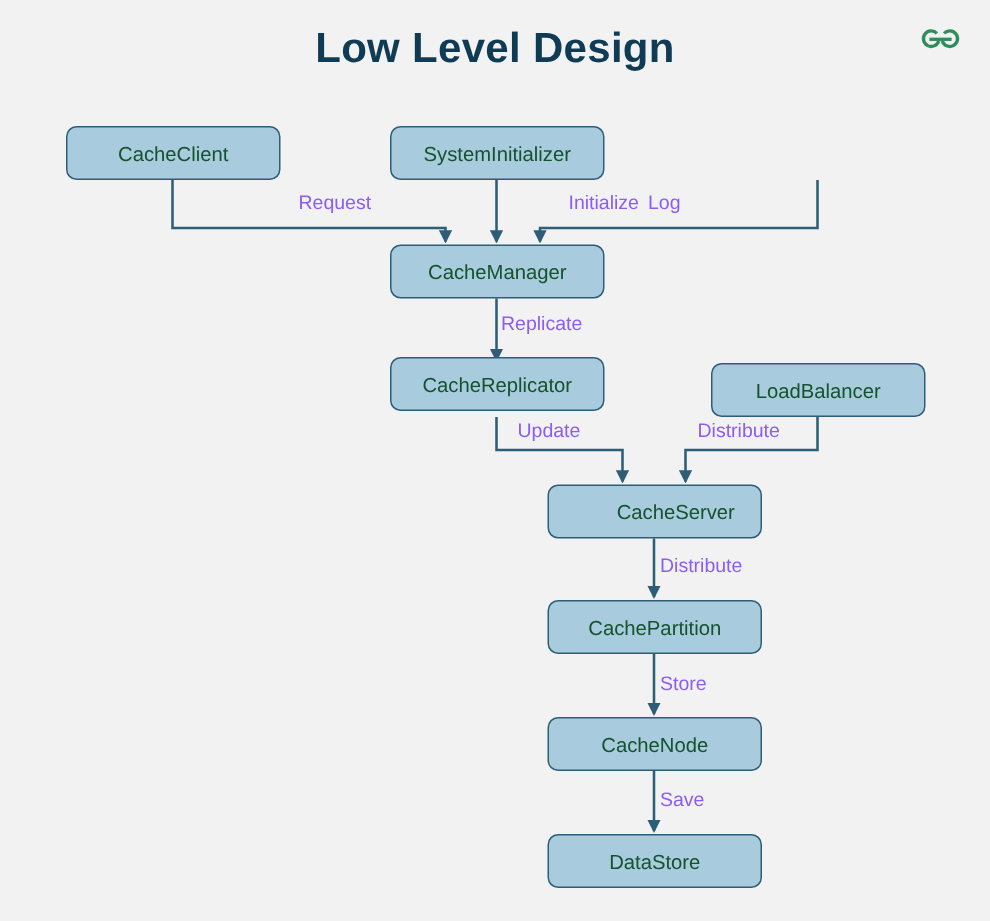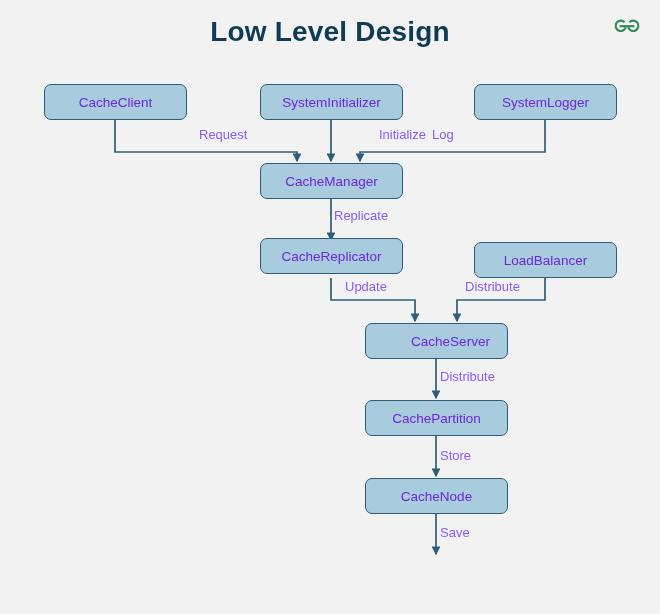--- a/index.html
+++ b/index.html
@@ -37,21 +37,21 @@
   .node {
     position: absolute;
     box-sizing: border-box;
     background: #a8cbdd;
     border: 1.6px solid #2e5e77;
     border-radius: 7px;
     display: flex;
     align-items: center;
     justify-content: center;
     font-size: 13.5px;
-    color: #6d28d9;
+    color: #14532d;
     text-align: center;
   }
   #edges {
     position: absolute;
     left: 0;
     top: 0;
     width: 660px;
     height: 614px;
     pointer-events: none;
   }
@@ -97,41 +97,41 @@
       <path d="M 436 514 L 436 554"></path>
     </g>
   </svg>
 
   <div class="node" style="left:44px;top:84px;width:143px;height:36px;">
     <span>CacheClient</span>
   </div>
   <div class="node" style="left:260px;top:84px;width:143px;height:36px;">
     <span>SystemInitializer</span>
   </div>
-  <div class="node" style="left:474px;top:84px;width:143px;height:36px;">
-    <span>SystemLogger</span>
-  </div>
   <div class="node" style="left:260px;top:163px;width:143px;height:36px;">
     <span>CacheManager</span>
   </div>
   <div class="node" style="left:260px;top:238px;width:143px;height:36px;">
     <span>CacheReplicator</span>
   </div>
   <div class="node" style="left:474px;top:242px;width:143px;height:36px;">
     <span>LoadBalancer</span>
   </div>
   <div class="node" style="left:365px;top:323px;width:143px;height:36px;padding-left:28px;">
     <span>CacheServer</span>
   </div>
   <div class="node" style="left:365px;top:400px;width:143px;height:36px;">
     <span>CachePartition</span>
   </div>
   <div class="node" style="left:365px;top:478px;width:143px;height:36px;">
     <span>CacheNode</span>
   </div>
+  <div class="node" style="left:365px;top:556px;width:143px;height:36px;">
+    <span>DataStore</span>
+  </div>
 
   <div class="edge-label" style="left:199px;top:127px;">Request</div>
   <div class="edge-label" style="left:334px;top:127px;margin-left:45px;">Initialize</div>
   <div class="edge-label" style="left:432px;top:127px;">Log</div>
   <div class="edge-label" style="left:334px;top:208px;">Replicate</div>
   <div class="edge-label" style="left:345px;top:279px;">Update</div>
   <div class="edge-label" style="left:465px;top:279px;">Distribute</div>
   <div class="edge-label" style="left:440px;top:369px;">Distribute</div>
   <div class="edge-label" style="left:440px;top:448px;">Store</div>
   <div class="edge-label" style="left:440px;top:525px;">Save</div>

